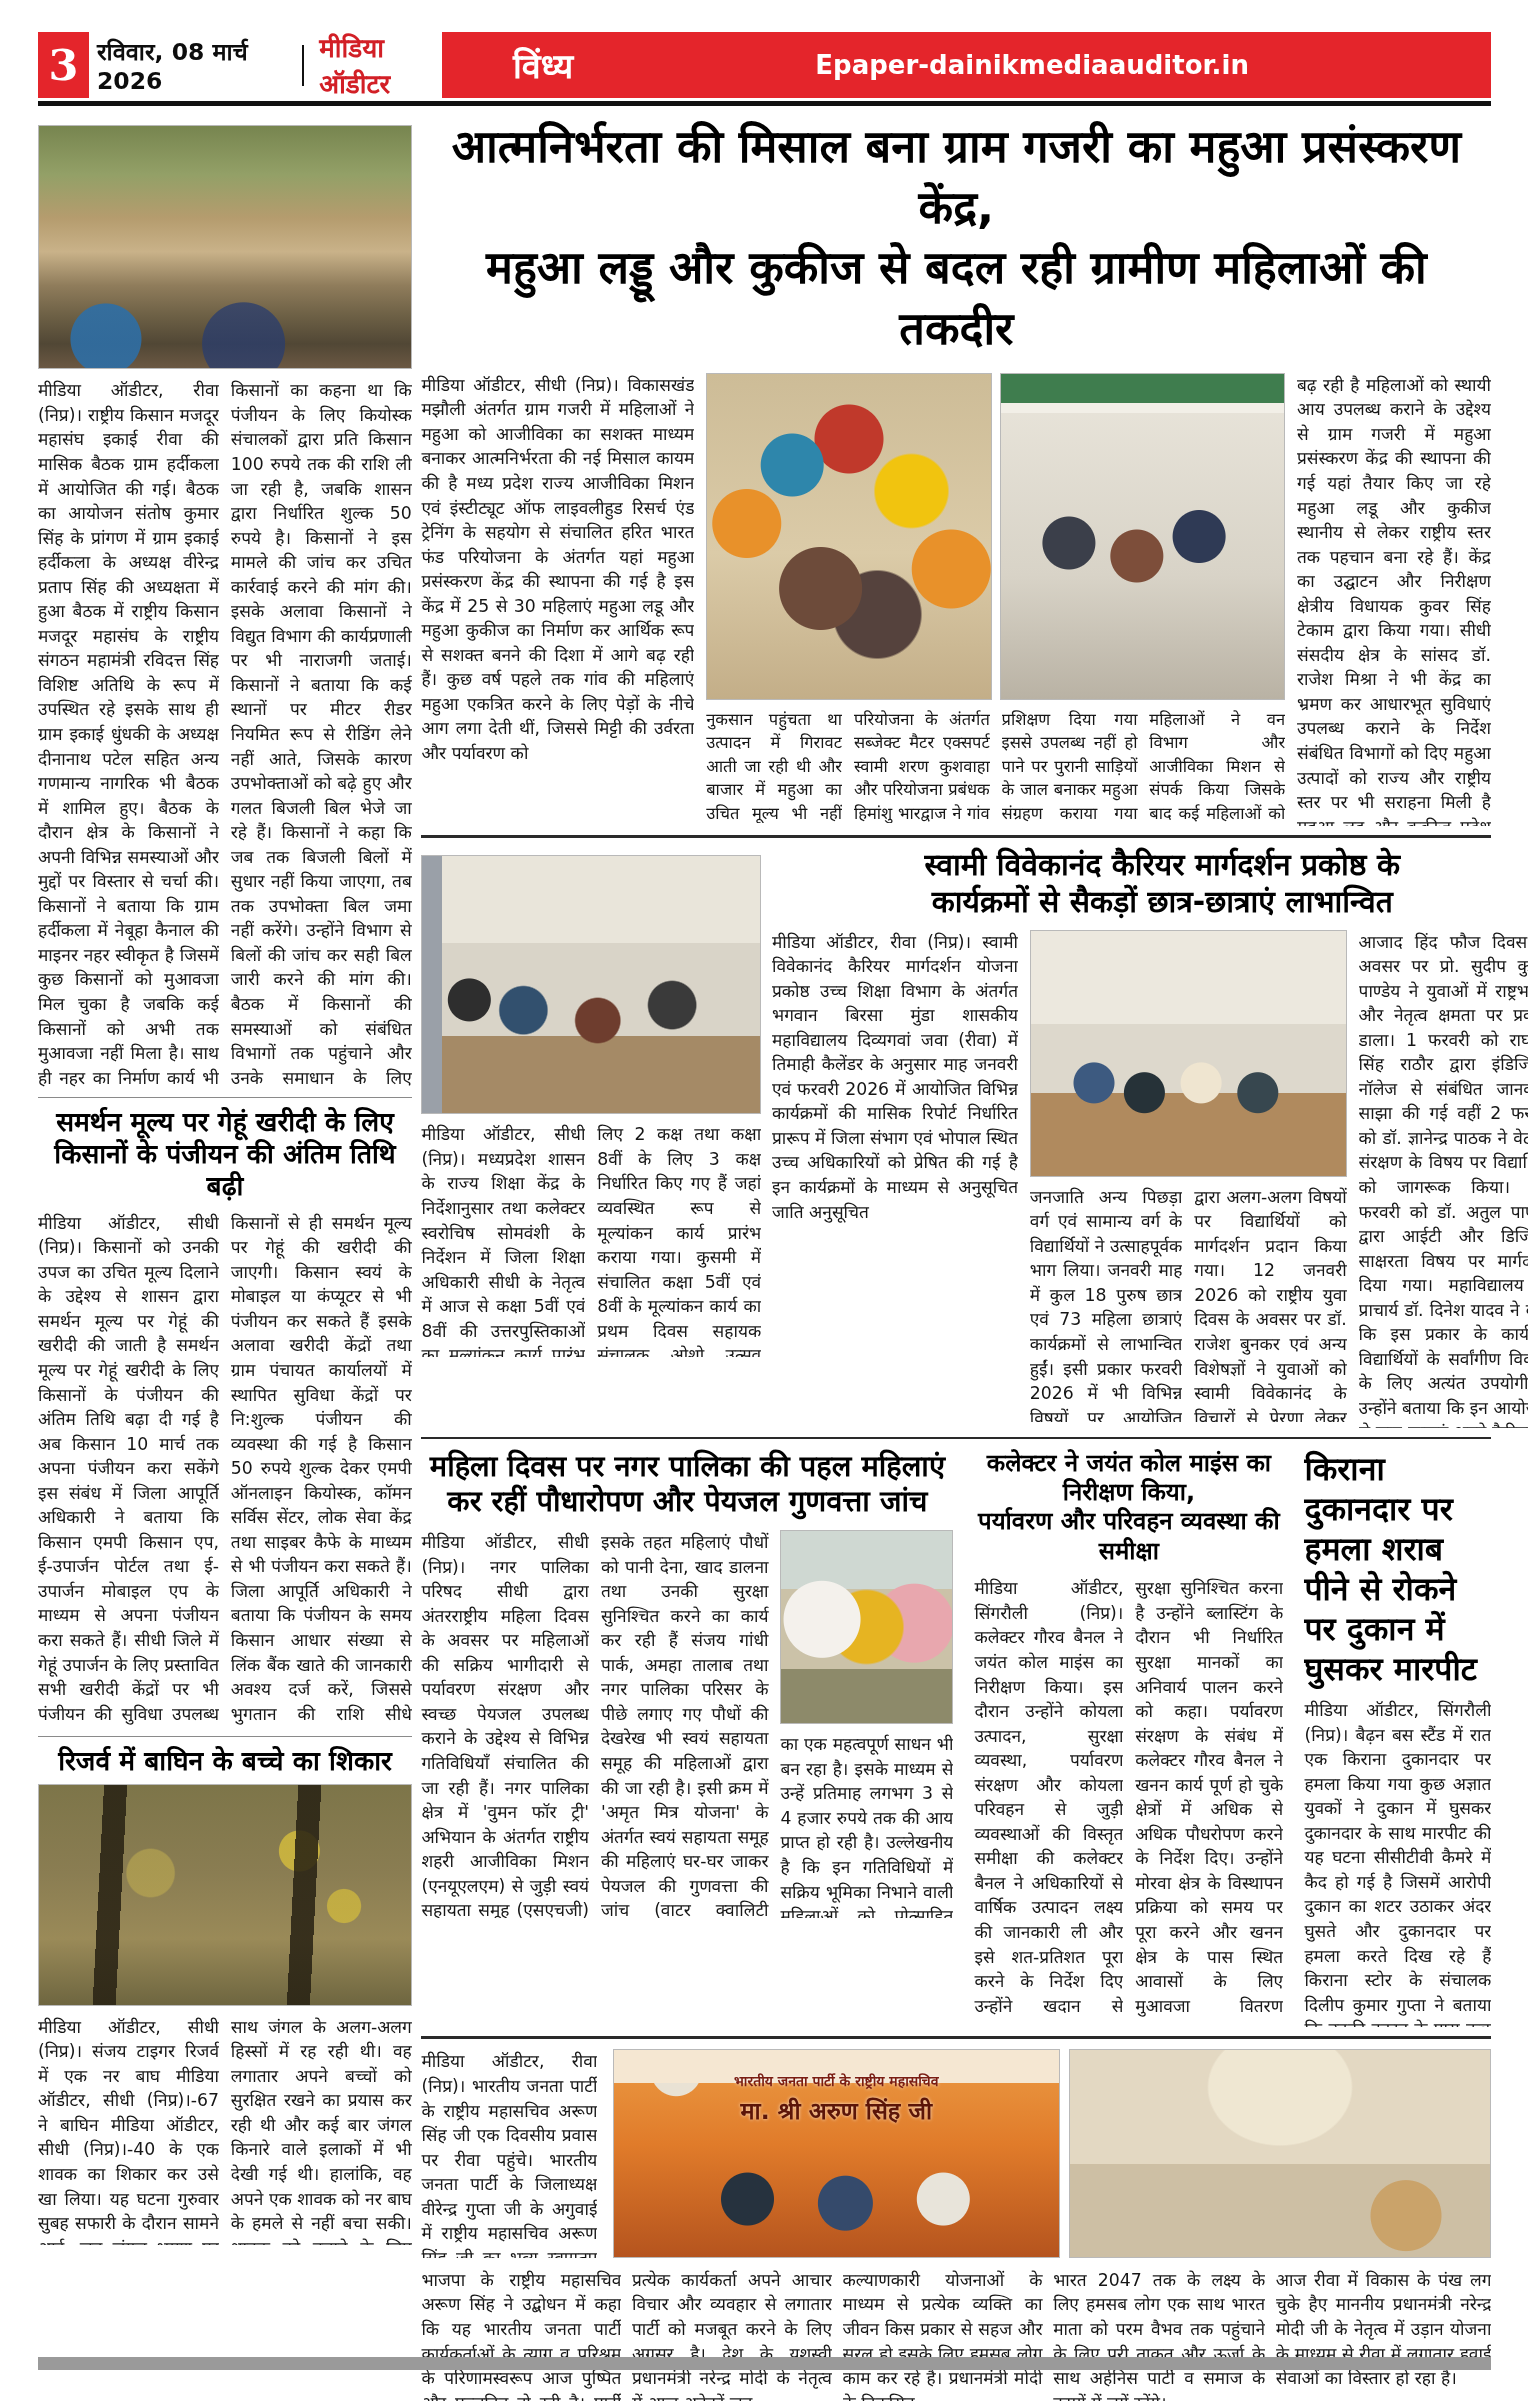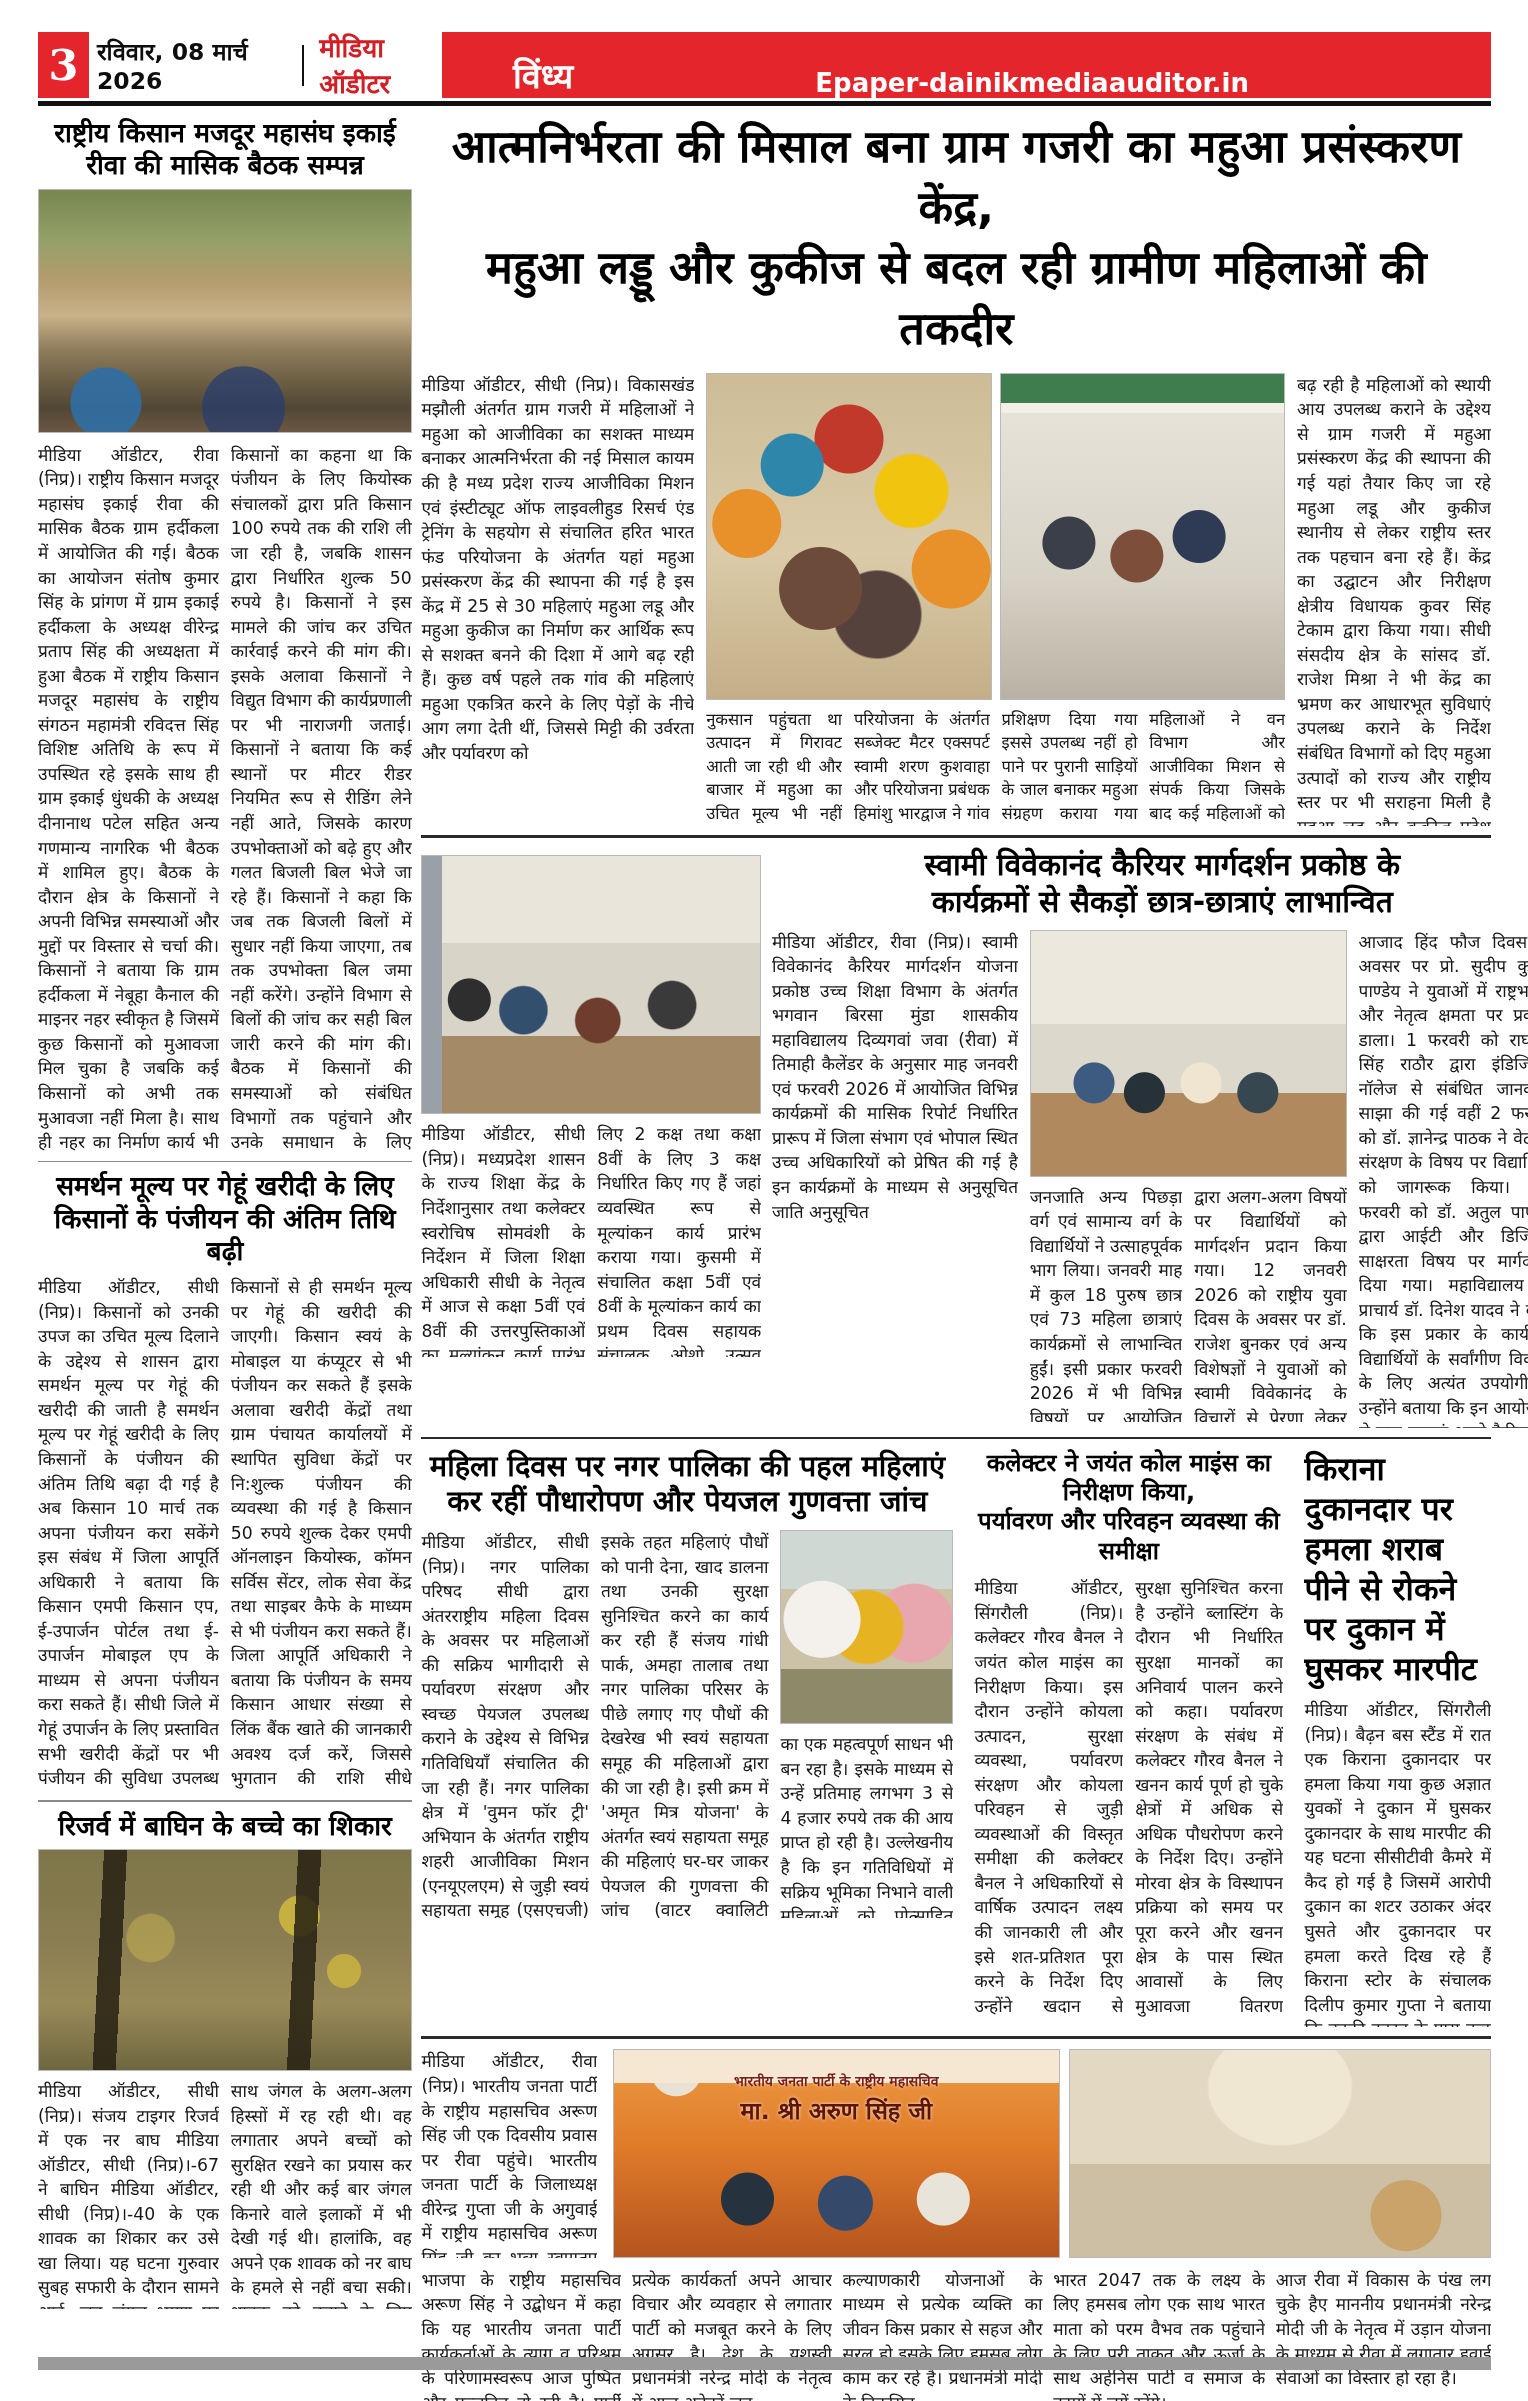--- a/index.html
+++ b/index.html
@@ -12,21 +12,21 @@
   .content { position:absolute; left:38px; top:32px; width:1453px; }
 
   
   .masthead { display:flex; height:66px; background:var(--red,#e4252b); }
   .m-pagenum { width:51px; display:flex; align-items:center; justify-content:center;
     color:#fff; font-size:43px; font-weight:bold; font-family:"DejaVu Serif", serif; }
   .m-datebox { width:353px; background:#fff; display:flex; align-items:center; justify-content:center; gap:15.3px; }
   .m-date { font-size:23.5px; font-weight:bold; color:#0d0d0d;padding-left:8px; }
   .m-divider { width:1.8px; height:41px; background:#111; }
   .m-brand { font-size:26px; font-weight:bold; color:var(--brandred,#d21f26); }
-  .m-right { flex:1; display:flex; align-items:flex-end; }
+  .m-right { flex:1; display:flex; align-items:center; }
   .m-section { color:#fff; font-size:34px; font-weight:bold; margin-left:71px; }
   .m-site { color:#fff; font-size:26px; font-weight:bold; flex:1; text-align:center; }
   .black-rule { height:5.3px; background:#111; margin-top:2.9px; }
 
   
   .cols { display:flex; gap:9.4px; margin-top:10.6px; }
   .left-col { width:374px; flex:none; }
   .main-col { width:1070px; flex:none; }
 
   
@@ -137,24 +137,20 @@
         <span class="m-site">Epaper-dainikmediaauditor.in</span>
       </div>
     </div>
     <div class="black-rule"></div>
 
     <div class="cols">
 
       <div class="left-col">
 
         <div>
-          <div class="hl hl-s">
-            <div>राष्ट्रीय किसान मजदूर महासंघ इकाई</div>
-            <div>रीवा की मासिक बैठक सम्पन्न</div>
-          </div>
           <div class="photo ph-kisan kisan-photo"></div>
           <div class="body-row kisan-body">
             <div class="tcol" style="width:181px">मीडिया ऑडीटर, रीवा (निप्र)। राष्ट्रीय किसान मजदूर महासंघ इकाई रीवा की मासिक बैठक ग्राम हर्दीकला में आयोजित की गई। बैठक का आयोजन संतोष कुमार सिंह के प्रांगण में ग्राम इकाई हर्दीकला के अध्यक्ष वीरेन्द्र प्रताप सिंह की अध्यक्षता में हुआ बैठक में राष्ट्रीय किसान मजदूर महासंघ के राष्ट्रीय संगठन महामंत्री रविदत्त सिंह विशिष्ट अतिथि के रूप में उपस्थित रहे इसके साथ ही ग्राम इकाई धुंधकी के अध्यक्ष दीनानाथ पटेल सहित अन्य गणमान्य नागरिक भी बैठक में शामिल हुए। बैठक के दौरान क्षेत्र के किसानों ने अपनी विभिन्न समस्याओं और मुद्दों पर विस्तार से चर्चा की। किसानों ने बताया कि ग्राम हर्दीकला में नेबूहा कैनाल की माइनर नहर स्वीकृत है जिसमें कुछ किसानों को मुआवजा मिल चुका है जबकि कई किसानों को अभी तक मुआवजा नहीं मिला है। साथ ही नहर का निर्माण कार्य भी अधूरा पड़ा हुआ है जिसके कारण खेतों की सिंचाई व्यवस्था प्रभावित हो रही है और किसानों को खेती में कठिनाइयों का सामना करना पड़ रहा है। किसानों ने प्रशासन से शीघ्र नहर निर्माण कार्य पूर्ण कराने और शेष किसानों को मुआवजा दिलाने की मांग की बैठक में किसानों ने समर्थन मूल्य पर गेहूं खरीदी के लिए किए जा रहे पंजीयन में भी अनियमितता की शिकायत की।</div>
             <div class="tcol" style="width:181px">किसानों का कहना था कि पंजीयन के लिए कियोस्क संचालकों द्वारा प्रति किसान 100 रुपये तक की राशि ली जा रही है, जबकि शासन द्वारा निर्धारित शुल्क 50 रुपये है। किसानों ने इस मामले की जांच कर उचित कार्रवाई करने की मांग की। इसके अलावा किसानों ने विद्युत विभाग की कार्यप्रणाली पर भी नाराजगी जताई। किसानों ने बताया कि कई स्थानों पर मीटर रीडर नियमित रूप से रीडिंग लेने नहीं आते, जिसके कारण उपभोक्ताओं को बढ़े हुए और गलत बिजली बिल भेजे जा रहे हैं। किसानों ने कहा कि जब तक बिजली बिलों में सुधार नहीं किया जाएगा, तब तक उपभोक्ता बिल जमा नहीं करेंगे। उन्होंने विभाग से बिलों की जांच कर सही बिल जारी करने की मांग की। बैठक में किसानों की समस्याओं को संबंधित विभागों तक पहुंचाने और उनके समाधान के लिए सामूहिक प्रयास करने का निर्णय लिया गया इस अवसर पर रविदत्त सिंह, वीरेन्द्र प्रताप सिंह, जीतेन्द्र सिंह, दीनानाथ पटेल, हरीश प्रसाद रजक, ज्ञानेन्द्र प्रताप सिंह, राजेन्द्र बहादुर सिंह, संतोष सिंह, विष्णु प्रताप सिंह, शिवशरण यादव, संतोष कुमार सिंह, रावेन्द्र सिंह, अरुण प्रताप सिंह, ओम सिंह परिहार, अनूप कुमार सिंह तथा कुनाल सिंह सहित कई किसान उपस्थित रहे।</div>
           </div>
         </div>
 
         <div class="sep-thin"></div>
 
         <div>

